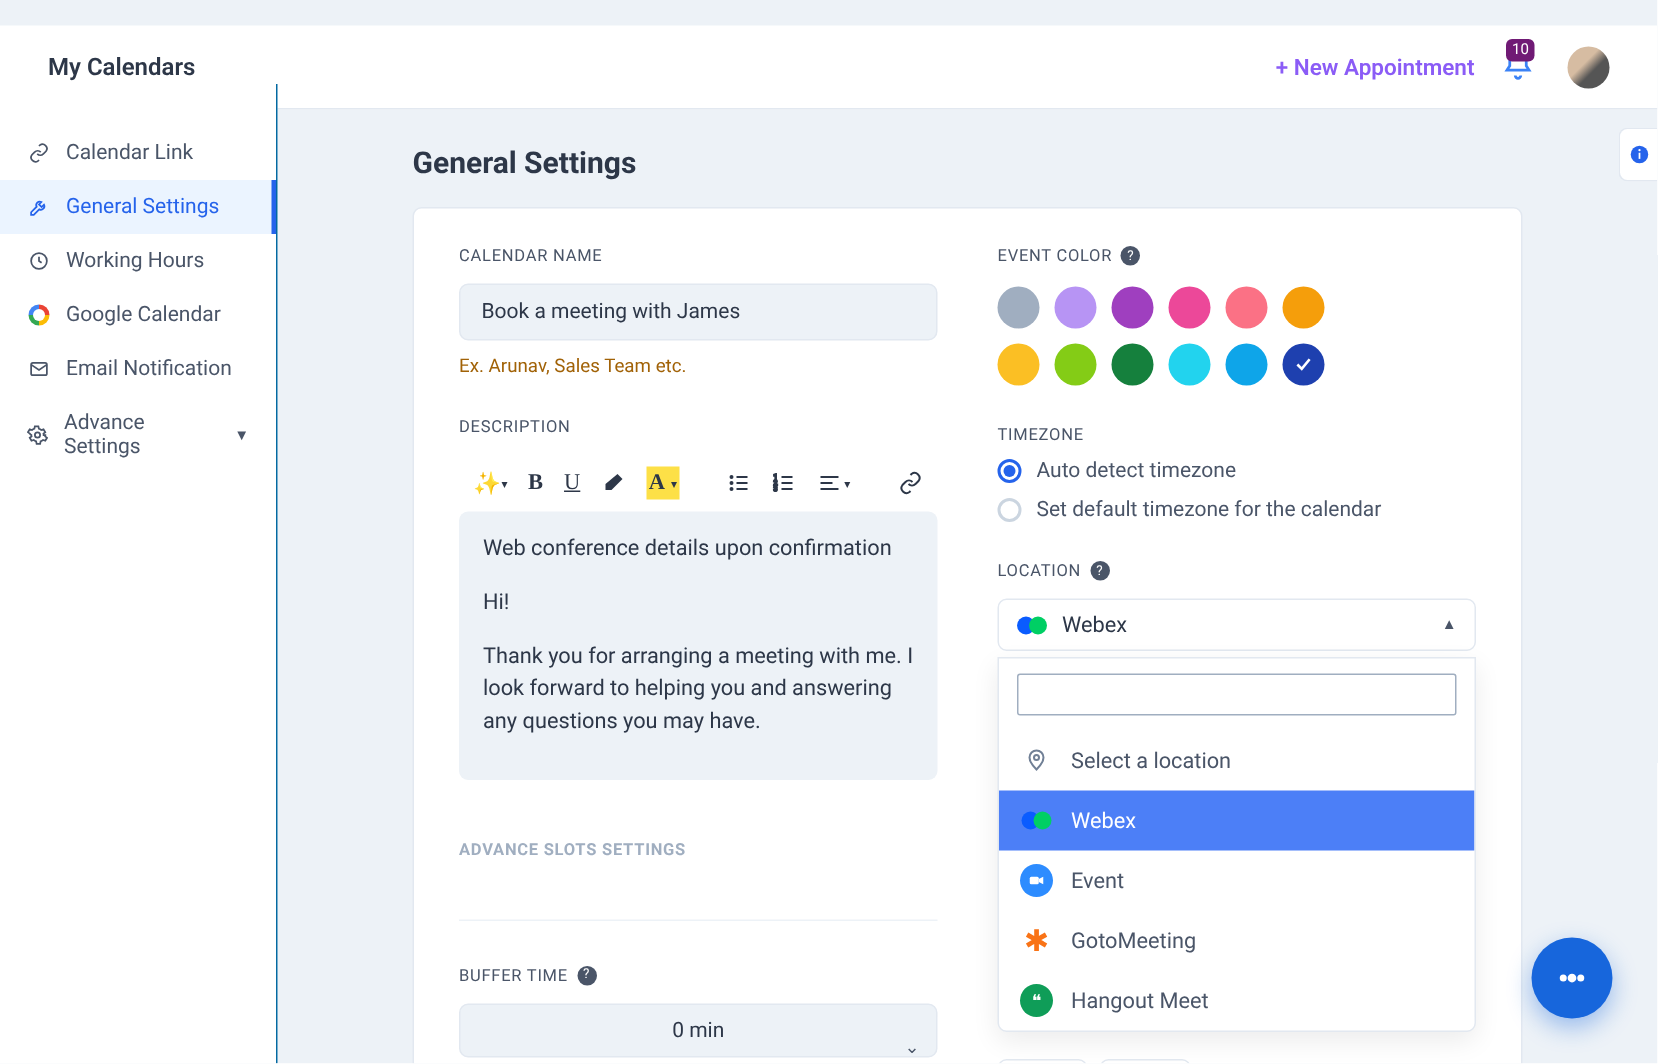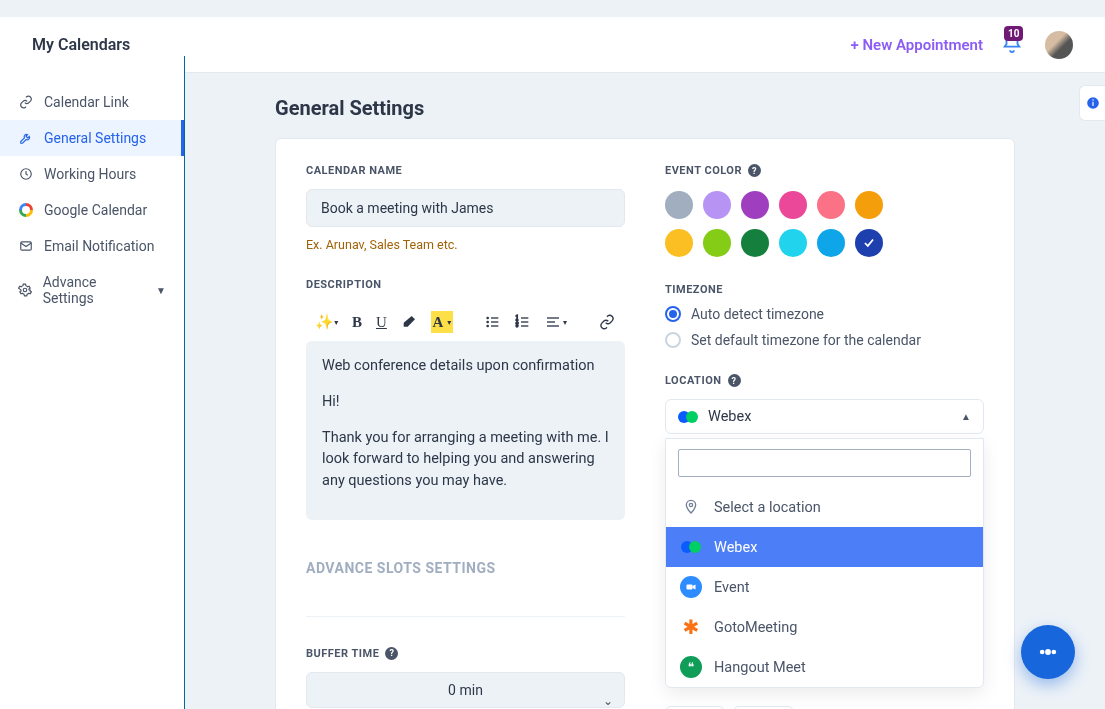--- a/index.html
+++ b/index.html
@@ -6,49 +6,49 @@
   html, body { margin: 0; padding: 0; font-family: -apple-system, BlinkMacSystemFont, "Segoe UI", Roboto, Arial, sans-serif; color: #2d3748; }
   .app { width: 1105px; height: 709px; position: relative; background: #edf2f7; overflow: hidden; }
 
   
   .topbar { position: absolute; top: 17px; left: 0; right: 0; height: 56px; background: #fff; border-bottom: 1px solid #e2e8f0; display: flex; align-items: center; padding: 0 32px; justify-content: space-between; }
   .topbar-title { font-size: 16px; font-weight: 600; color: #2d3748; }
   .topbar-right { display: flex; align-items: center; gap: 18px; }
   .btn-new { font-size: 15px; font-weight: 600; color: #8b5cf6; cursor: pointer; }
   .notif { position: relative; width: 26px; height: 26px; cursor: pointer; }
   .bell { width: 22px; height: 22px; stroke: #3b82f6; }
-  .notif-badge { position: absolute; top: -6px; left: 3px; background: #701a75; color: #fff; font-size: 10px; font-weight: 700; border-radius: 4px; padding: 2px 4px; }
+  .notif-badge { position: absolute; top: -6px; left: 3px; background: #701a75; color: #fff; font-size: 10px; font-weight: 400; border-radius: 4px; padding: 2px 4px; }
   .avatar { width: 28px; height: 28px; border-radius: 50%; background: linear-gradient(135deg,#d6bca2 40%,#555 60%); cursor: pointer; }
 
   
   .sidebar { position: absolute; top: 56px; left: 0; width: 185px; bottom: 0; background: #fff; border-right: 1px solid #0369a1; padding-top: 28px; }
   .side-item { display: flex; align-items: center; gap: 10px; padding: 10px 18px; font-size: 14px; color: #4a5568; cursor: pointer; }
   .side-item.active { background: #ebf4ff; color: #2563eb; border-right: 3px solid #2563eb; }
   .side-ico { width: 16px; height: 16px; display: inline-flex; align-items: center; justify-content: center; }
 
   
   .main { position: absolute; top: 56px; left: 185px; right: 0; bottom: 0; overflow: hidden; padding: 0 90px 0 90px; }
   .page-title { font-size: 20px; font-weight: 700; color: #2d3748; margin: 40px 0 18px 0; }
   .card { background: #fff; border: 1px solid #e2e8f0; border-radius: 6px; padding: 25px 30px 30px 30px; display: flex; gap: 40px; min-height: 600px; }
   .col { flex: 1; min-width: 0; }
-  .label { font-size: 11px; font-weight: 700; letter-spacing: .5px; color: #4a5568; text-transform: uppercase; display: flex; align-items: flex-end; gap: 6px; }
+  .label { font-size: 11px; font-weight: 400; letter-spacing: .5px; color: #4a5568; text-transform: uppercase; display: flex; align-items: flex-end; gap: 6px; }
   .help-ico { width: 13px; height: 13px; border-radius: 50%; background: #4a5568; color: #fff; font-size: 9px; display: inline-flex; align-items: center; justify-content: center; cursor: pointer; }
   .input { width: 100%; border: 1px solid #e2e8f0; background: #edf2f7; border-radius: 6px; padding: 10px 14px; font-size: 14px; margin-top: 12px; cursor: text; }
   .hint { font-size: 12.5px; color: #a16207; margin-top: 10px; }
   .section-gap { margin-top: 26px; }
 
   
   .editor-wrap { margin-top: 12px; }
   .toolbar { display: flex; align-items: center; gap: 14px; padding: 8px 10px; }
   .tbtn { width: 22px; height: 22px; display: inline-flex; align-items: center; justify-content: center; cursor: pointer; font-size: 15px; }
   .tbtn.cb { font-family: Georgia, serif; }
   .textarea { background: #edf2f7; border-radius: 6px; padding: 14px 16px; font-size: 14.5px; color: #2d3748; line-height: 1.5; cursor: text; min-height: 150px;}
   .textarea p { margin: 0 0 14px 0; }
 
-  .sub-head { font-size: 14px; font-weight: 700; letter-spacing: .5px; color: #a0aec0; text-transform: uppercase; margin-top: 40px; }
+  .sub-head { font-size: 11px; font-weight: 700; letter-spacing: .5px; color: #a0aec0; text-transform: uppercase; margin-top: 40px; }
   .divider-top { border-top: 1px solid #edf2f7; margin-top: 40px; padding-top: 30px;}
 
   .select { width: 100%; border: 1px solid #e2e8f0; background: #edf2f7; border-radius: 6px; padding: 9px 12px; font-size: 14px; margin-top: 12px; cursor: pointer; appearance: none; position: relative; }
   .select-wrap { position: relative; text-align: center; }
   .select-caret { position: absolute; right: 12px; top: 22px; pointer-events: none; font-size: 12px; color: #4a5568;}
 
   
   .swatches { display: flex; flex-wrap: wrap; gap: 10px; margin-top: 14px; max-width: 230px; }
   .sw { width: 28px; height: 28px; border-radius: 50%; cursor: pointer; display:flex; align-items:center; justify-content:center;}
   .sw svg { stroke:#fff; }

